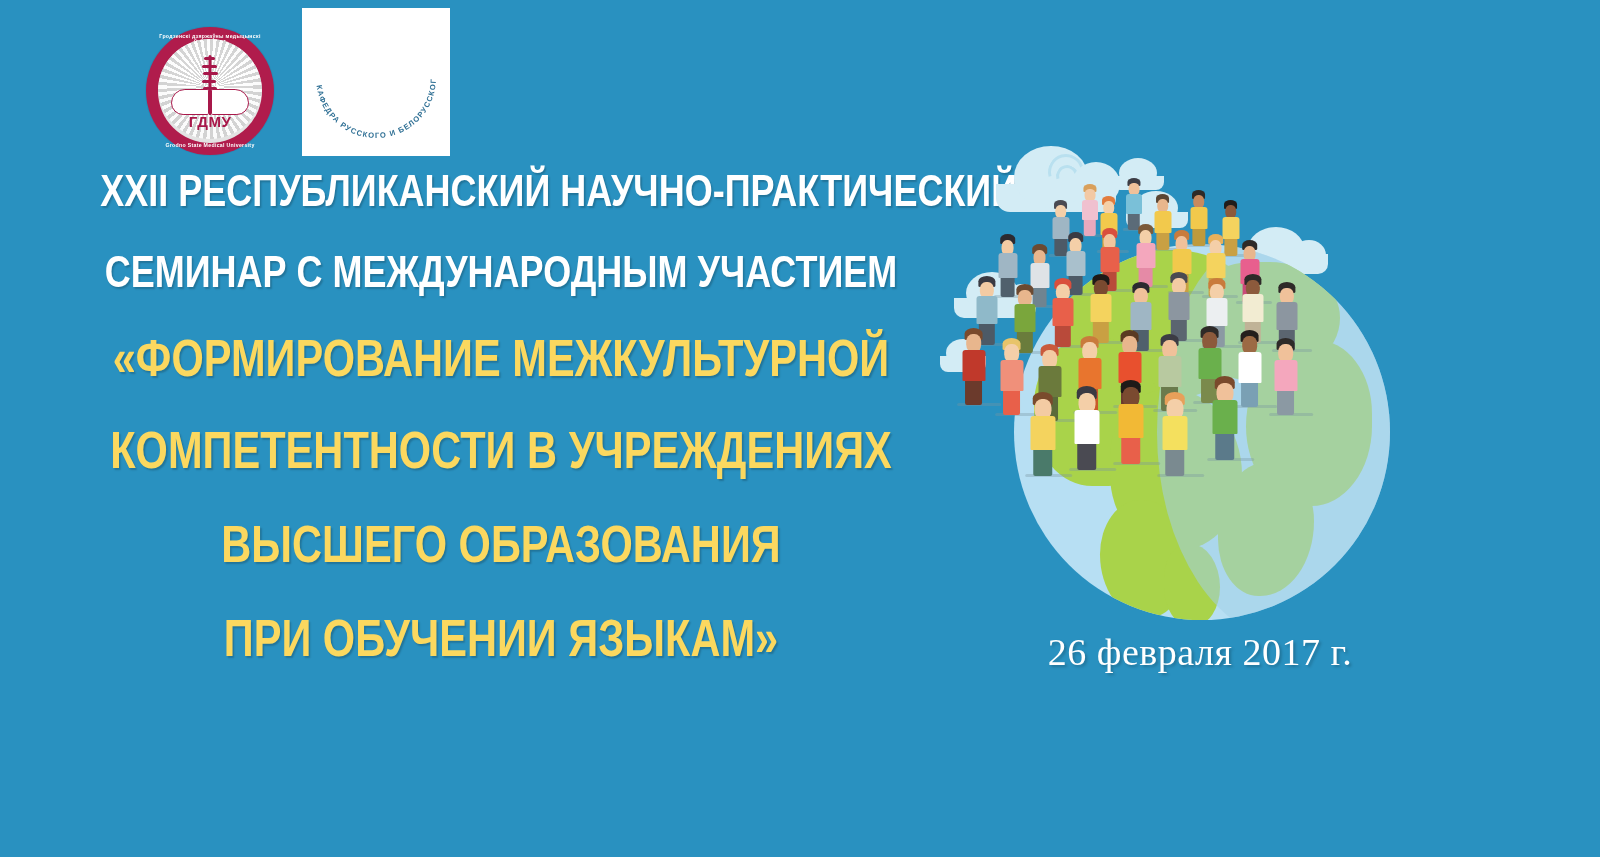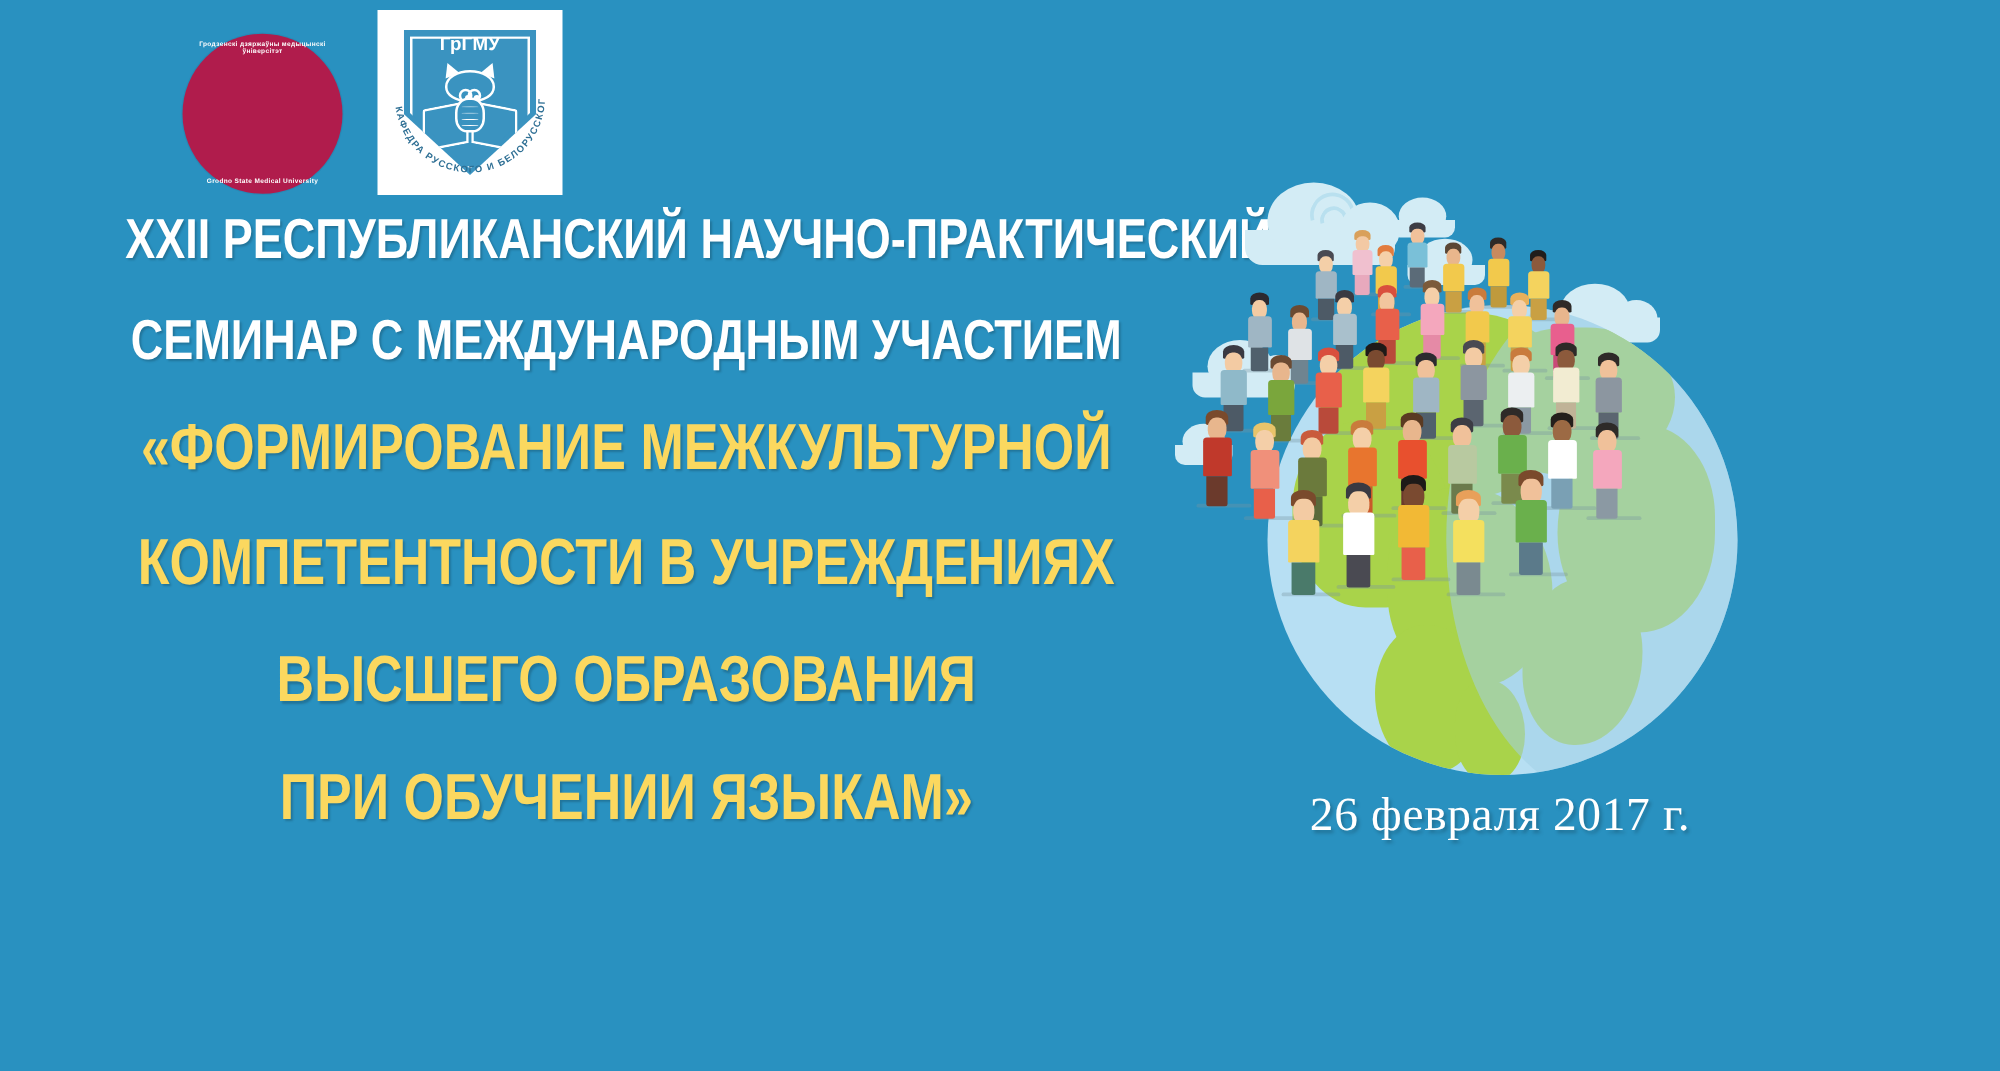--- a/index.html
+++ b/index.html
@@ -342,45 +342,40 @@
   }
 </style>
 </head>
 <body>
 
 <div class="logo-row">
 
   <div class="logo-circle">
     <div class="ring-txt-top">Гродзенскі дзяржаўны медыцынскі ўніверсітэт</div>
     <div class="ring-txt-bot">Grodno State Medical University</div>
+    <div class="inner">
+      <div class="rays"></div>
+      <div class="rod"></div>
+      <div class="snake">
+        <i></i>
+          <i></i>
+          <i></i>
+          <i></i>
+          <i></i>
+      </div>
+      <div class="book">
+        <div class="pg l"></div>
+        <div class="pg r"></div>
+        <div class="spine"></div>
+      </div>
+      <div class="abbr">ГДМУ</div>
+    </div>
   </div>
 
   <div class="logo-card">
-    <div class="shield">
-      <div class="shield-in"></div>
-      <div class="grgmu">ГрГМУ</div>
-      <div class="owl">
-        <div class="tuft l"></div>
-        <div class="tuft r"></div>
-        <div class="head">
-          <div class="eye l"></div>
-          <div class="eye r"></div>
-        </div>
-        <div class="body">
-            <i></i>
-            <i></i>
-            <i></i>
-            <i></i>
-          </div>
-      </div>
-      <div class="book2">
-        <div class="p l"></div>
-        <div class="p r"></div>
-      </div>
-    </div>
     <svg class="ring-text-svg" viewBox="0 0 148 148">
       <defs>
         <path id="arcpath" d="M 14,70 A 60,60 0 0 0 134,70" fill="none"></path>
       </defs>
       <text font-size="7.6" font-weight="bold" fill="#2e6f94" letter-spacing="1.1" font-family="Liberation Sans, sans-serif">
         <textPath href="#arcpath" startOffset="4%" id="ringTextPath">КАФЕДРА РУССКОГО И БЕЛОРУССКОГО ЯЗЫКОВ</textPath>
       </text>
     </svg>
   </div>
 </div>

